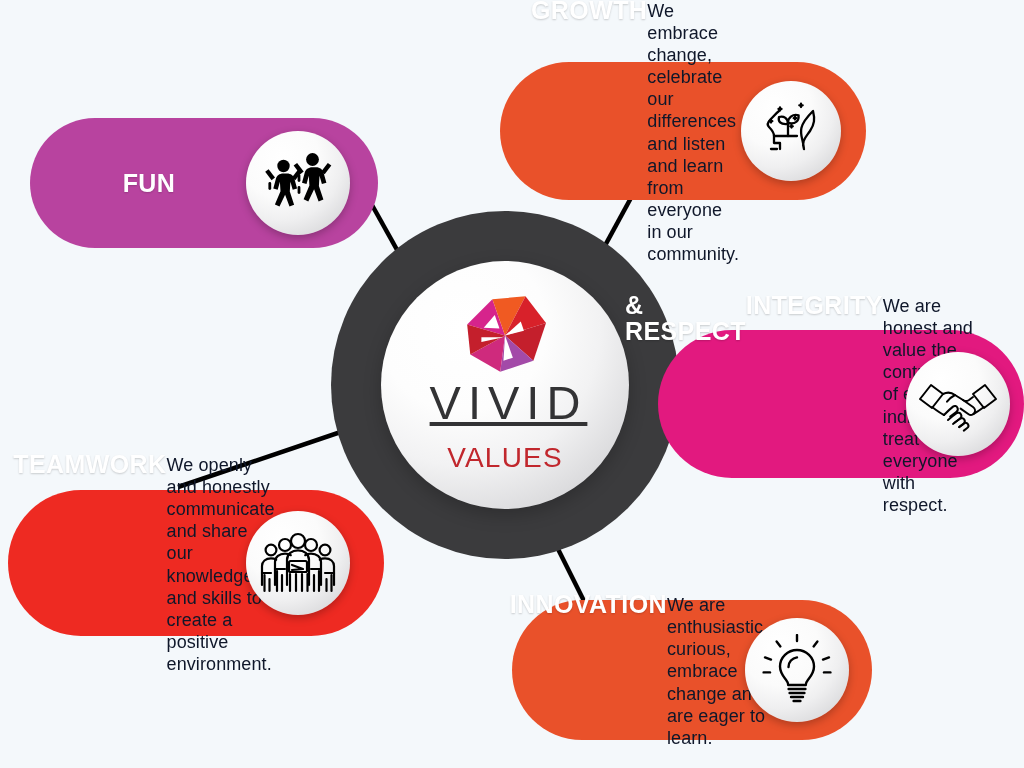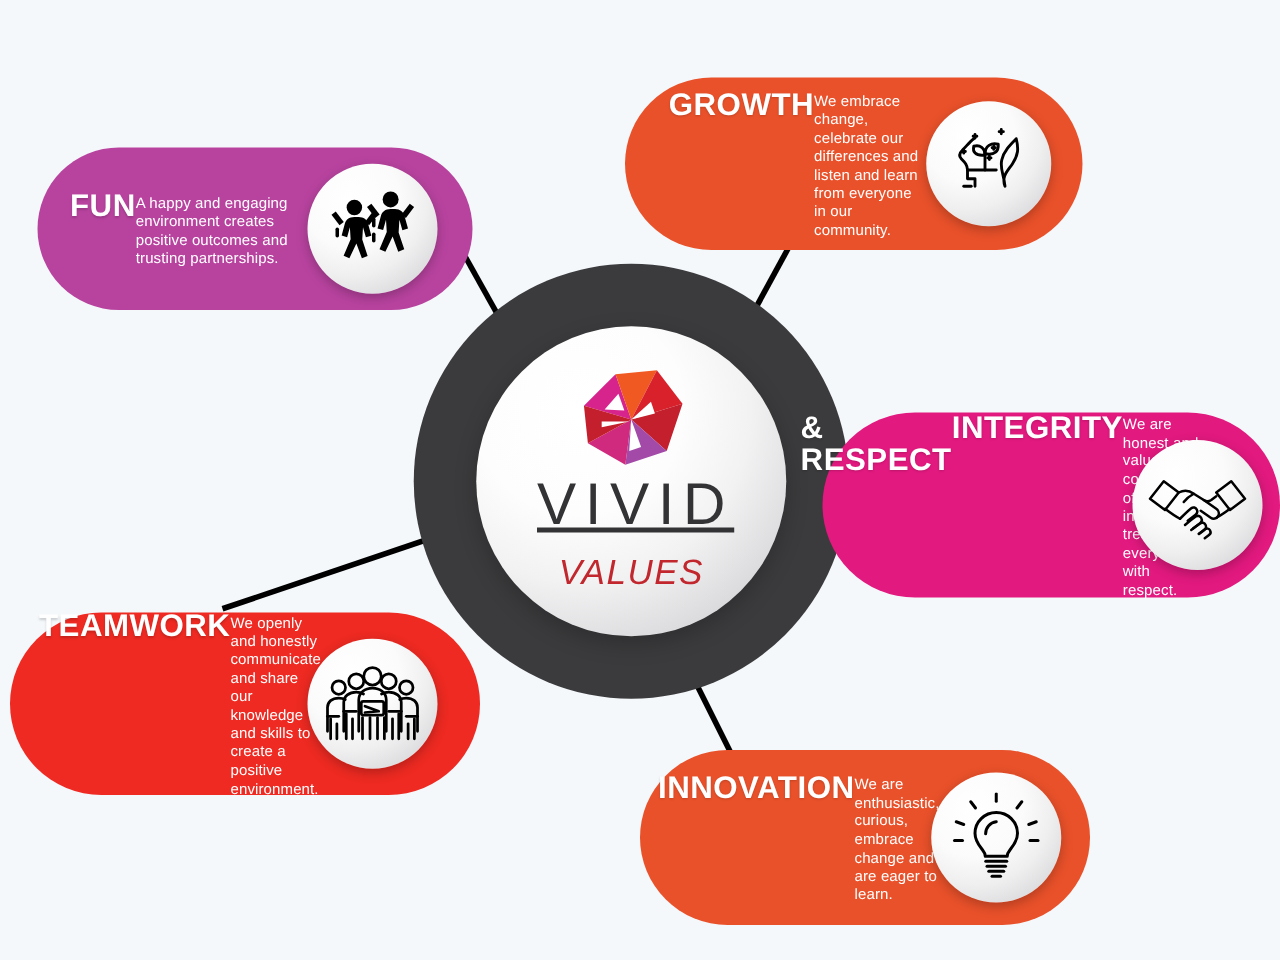--- a/index.html
+++ b/index.html
@@ -75,21 +75,20 @@
     padding-left: 7px;
     text-decoration: underline;
   }
   .hub-subtitle {
     font-size: 28px;
     font-weight: 400;
     letter-spacing: 1.2px;
     color: #c1272d;
     margin-top: 18px;
     line-height: 1;
-    font-style: italic;
   }
 
   
   .card {
     position: absolute;
     display: flex;
     align-items: center;
     border-radius: 999px;
     z-index: 4;
     box-sizing: border-box;
@@ -100,22 +99,22 @@
   }
   .card-title {
     color: #ffffff;
     font-weight: bold;
     font-size: 25px;
     line-height: 1.06;
     letter-spacing: 0.4px;
     text-shadow: 0 1px 2px rgba(0,0,0,0.18);
   }
   .card-body {
-    color: #ffffff;
-    font-size: 12px;
+    color: #0f172a;
+    font-size: 18px;
     line-height: 1.23;
     margin-top: 3px;
     letter-spacing: 0.1px;
   }
   .icon-bubble {
     border-radius: 50%;
     background:
       radial-gradient(circle at 33% 27%,
         #ffffff 0%,
         #fbfbfb 38%,
@@ -201,21 +200,20 @@
       <polygon points="60,54 70,82 58,86" fill="#ffffff"></polygon>
       <polygon points="30,56 58,56 30,62" fill="#ffffff"></polygon>
     </svg>
     <div class="hub-title">VIVID</div>
     <div class="hub-subtitle">VALUES</div>
   </div>
 
   <div class="card" id="card-fun">
     <div class="card-text">
       <div class="card-title">FUN</div>
-      <div class="card-body">A happy and engaging environment creates positive outcomes and trusting partnerships.</div>
     </div>
     <div class="icon-bubble" style="width:104px;height:104px;margin-left:4px;">
       <svg width="72" height="68" viewBox="0 0 72 68">
         <g fill="#000">
 
           <circle cx="21.5" cy="17" r="6.2"></circle>
           <path d="M21.5 24.5c-4.2 0-6.8 2.2-7.6 5.3l-2.6 9.6 4.4 1.3 2.2-7.9 .6 9.5-5.6 13.3 4.6 2 5.6-11.8 4.4 11.8 4.6-1.9-4.3-13.1 .6-9.8 2.3 8 4.4-1.3-2.7-9.7c-.9-3.1-3.4-5.3-7.5-5.3z"></path>
           <path d="M9.6 31.2 3.2 22.8l3.4-2.6 6.4 8.4z"></path>
           <path d="M33.3 31.2l6.4-8.4-3.4-2.6-6.4 8.4z"></path>
 

